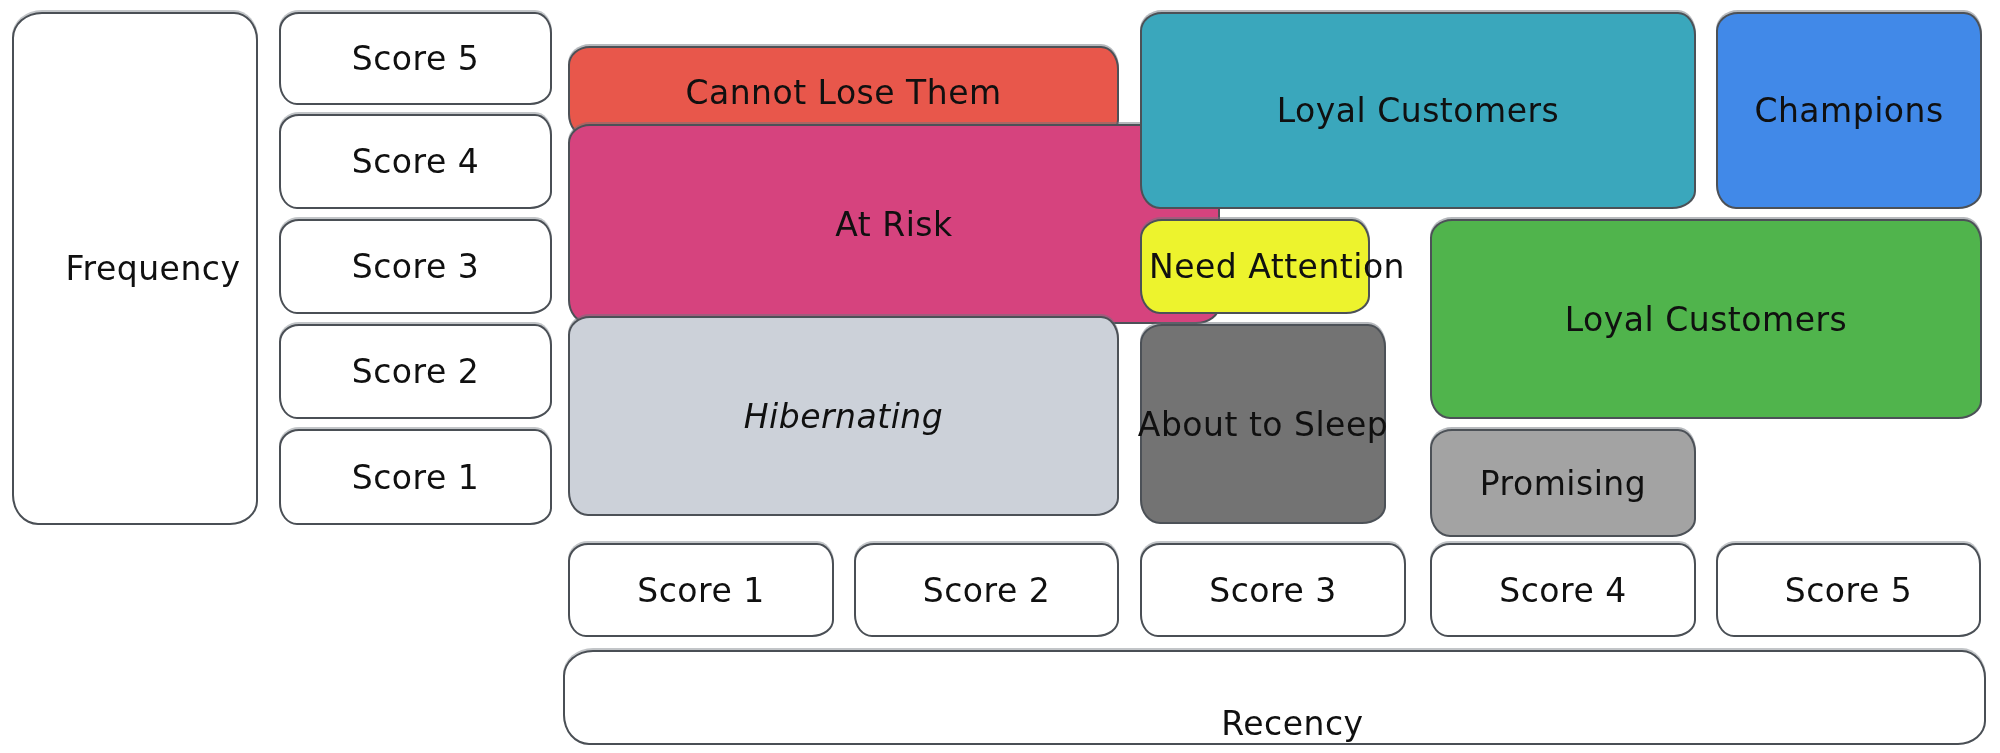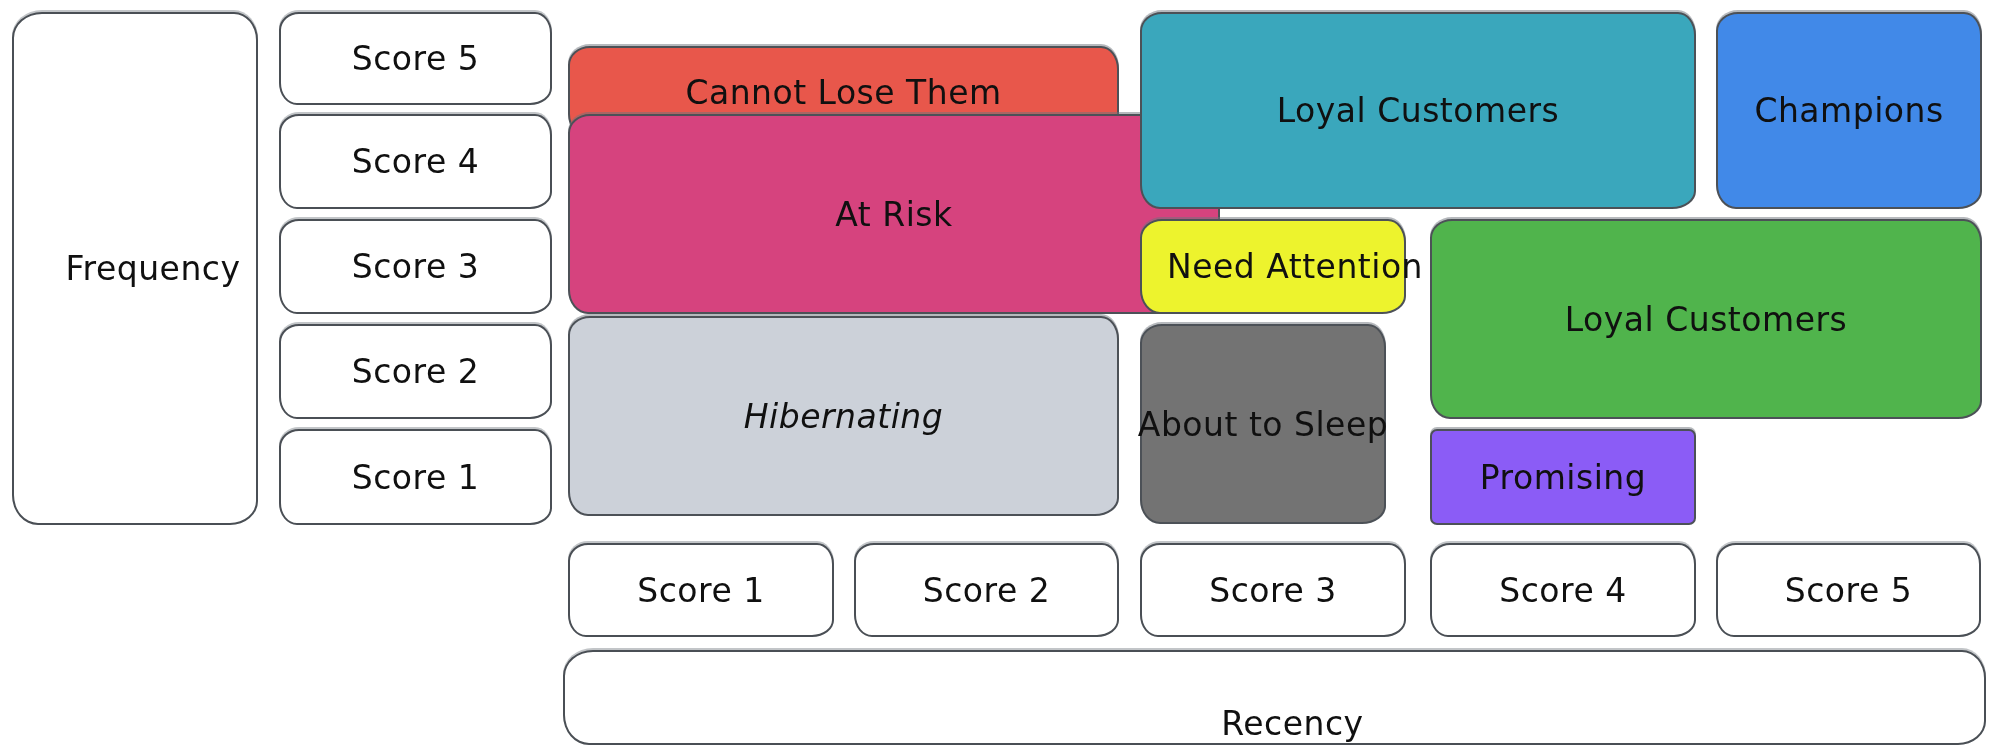--- a/index.html
+++ b/index.html
@@ -71,49 +71,49 @@
     <span>Score 2</span>
   </div>
   <div class="box wbox" style="left:279px; top:429px; width:273px; height:96px;">
     <span>Score 1</span>
   </div>
 
   <div class="box seg" style="left: 568px; top: 12px; width: 551px; height: 92px; background: rgb(232, 87, 75); margin-top: 34px;">
     <span>Cannot Lose Them</span>
   </div>
 
-  <div class="box seg" style="left: 568px; top: 114px; width: 652px; height: 200px; background: rgb(214, 67, 126);">
+  <div class="box seg" style="left: 568px; top: 124px; width: 652px; height: 200px; background: rgb(214, 67, 126);">
     <span>At Risk</span>
   </div>
 
   <div class="box seg" style="left: 568px; top: 316px; width: 551px; height: 200px; background: rgb(204, 209, 217); font-style: italic;">
     <span>Hibernating</span>
   </div>
 
   <div class="box seg" style="left: 1140px; top: 12px; width: 556px; height: 197px; background: rgb(58, 167, 188);">
     <span>Loyal Customers</span>
   </div>
 
   <div class="box seg" style="left: 1716px; top: 12px; width: 266px; height: 197px; background: rgb(65, 137, 232); justify-content: center;">
     <span>Champions</span>
   </div>
 
-  <div class="box seg" style="left: 1140px; top: 219px; width: 266px; height: 95px; background: rgb(237, 243, 45); padding-left: 44px;">
+  <div class="box seg" style="left: 1140px; top: 219px; width: 230px; height: 95px; background: rgb(237, 243, 45); padding-left: 44px;">
     <span>Need Attention</span>
   </div>
 
   <div class="box seg" style="left: 1140px; top: 324px; width: 246px; height: 200px; background: #737373;">
     <span>About to Sleep</span>
   </div>
 
   <div class="box seg" style="left: 1430px; top: 219px; width: 552px; height: 200px; background: rgb(80, 180, 76);">
     <span>Loyal Customers</span>
   </div>
 
-  <div class="box seg" style="left: 1430px; top: 429px; width: 266px; height: 96px; background: #8b5cf6; border-radius: 7px;">
+  <div class="box seg" style="left: 1430px; top: 429px; width: 266px; height: 108px; background: #a3a3a3;">
     <span>Promising</span>
   </div>
 
 
   <div class="box wbox" style="left:568px; top:543px; width:266px; height:94px;">
     <span>Score 1</span>
   </div>
   <div class="box wbox" style="left:854px; top:543px; width:265px; height:94px;">
     <span>Score 2</span>
   </div>

